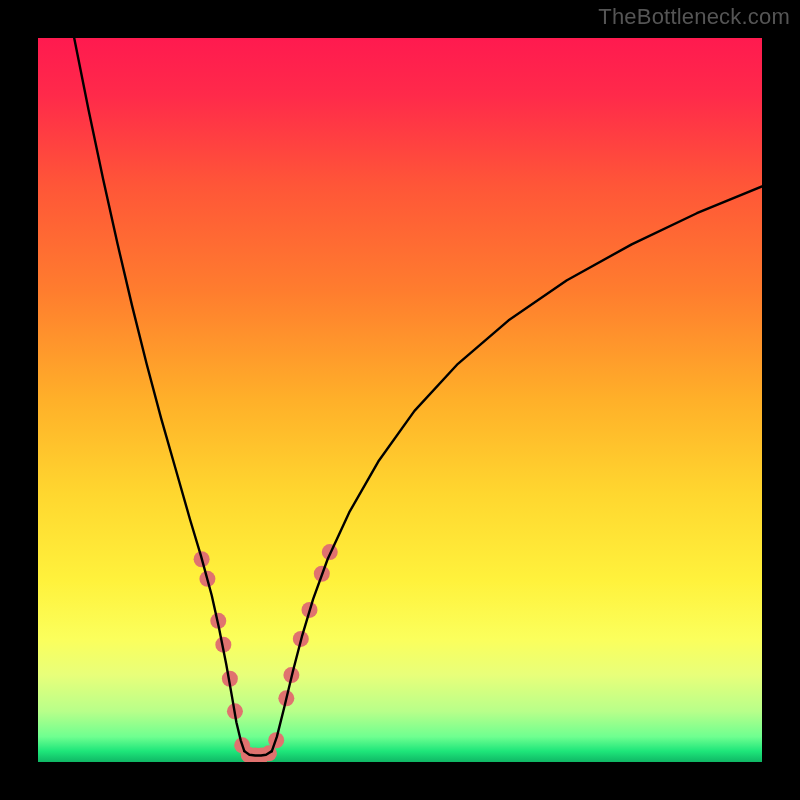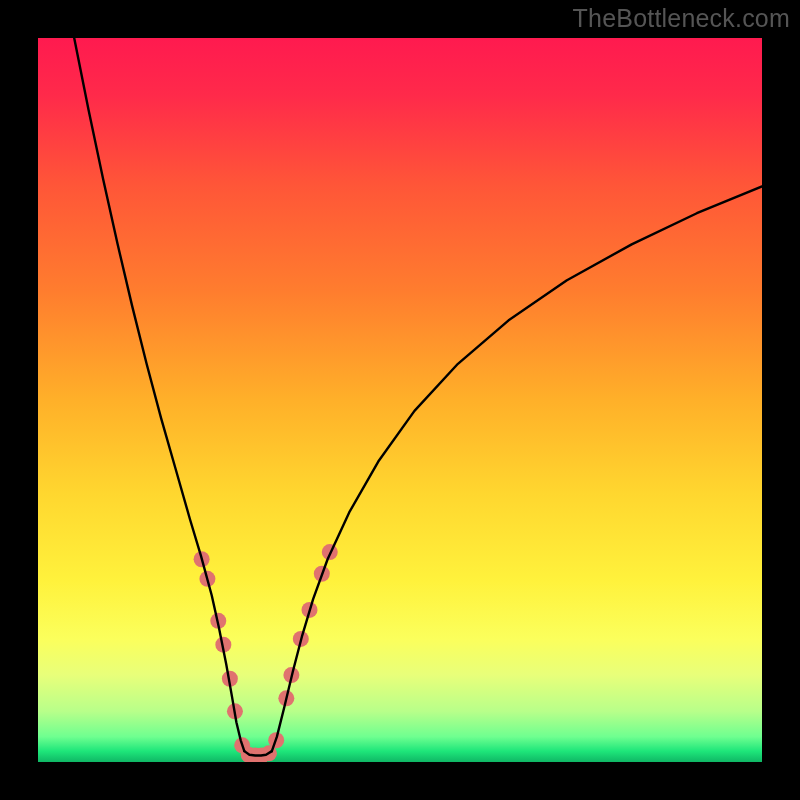--- a/index.html
+++ b/index.html
@@ -22,21 +22,21 @@
     left: 38px;
     top: 38px;
     width: 724px;
     height: 724px;
     overflow: hidden;
   }
   .watermark {
     position: absolute;
     top: 4px;
     right: 10px;
-    font-size: 25px;
+    font-size: 22px;
     font-weight: 500;
     color: #555;
     letter-spacing: 0.2px;
     user-select: none;
   }
   svg {
     display: block;
   }
 </style>
 </head>

